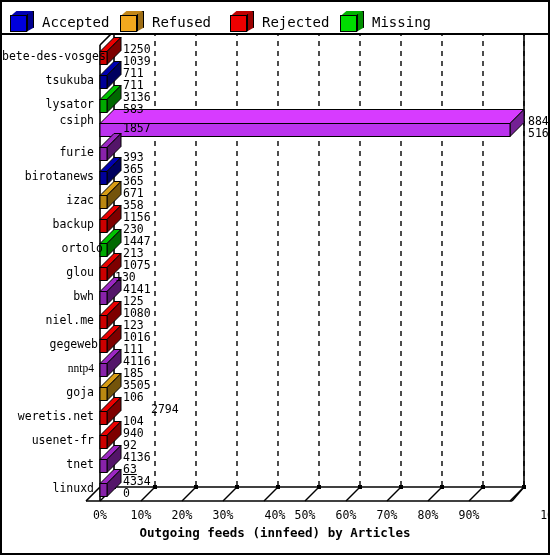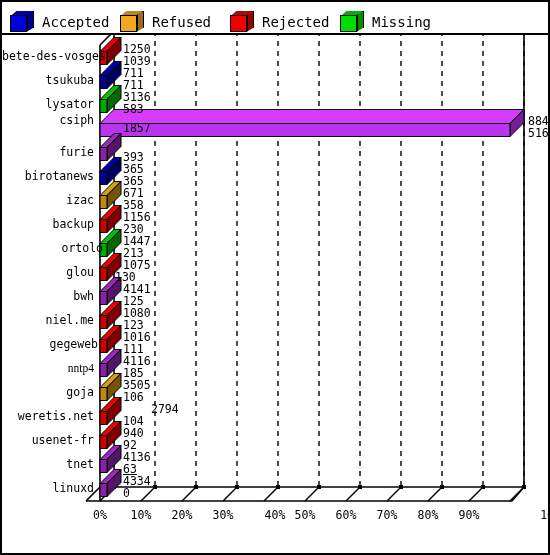--- a/index.html
+++ b/index.html
@@ -367,15 +367,16 @@
       <div class="xtick-label" style="left: 122px; top: 475px; width: 34px; text-align: center;">10%</div>
       <div class="xtick-label" style="left: 163px; top: 475px; width: 34px; text-align: center;">20%</div>
       <div class="xtick-label" style="left: 204px; top: 475px; width: 34px; text-align: center;">30%</div>
       <div class="xtick-label" style="left: 256px; top: 475px; width: 34px; text-align: center;">40%</div>
       <div class="xtick-label" style="left: 286px; top: 475px; width: 34px; text-align: center;">50%</div>
       <div class="xtick-label" style="left: 327px; top: 475px; width: 34px; text-align: center;">60%</div>
       <div class="xtick-label" style="left: 368px; top: 475px; width: 34px; text-align: center;">70%</div>
       <div class="xtick-label" style="left: 409px; top: 475px; width: 34px; text-align: center;">80%</div>
       <div class="xtick-label" style="left: 450px; top: 475px; width: 34px; text-align: center;">90%</div>
       <div class="xtick-label" style="left: 491px; top: 475px; width: 34px; text-align: center; margin-left: 44px;">100%</div>
+      <div class="axis-title" style="left: 0px; width: 546px; top: 492px;">Outgoing feeds (innfeed) by Articles</div>
     </div>
 
 </div>
 
 </body></html>

